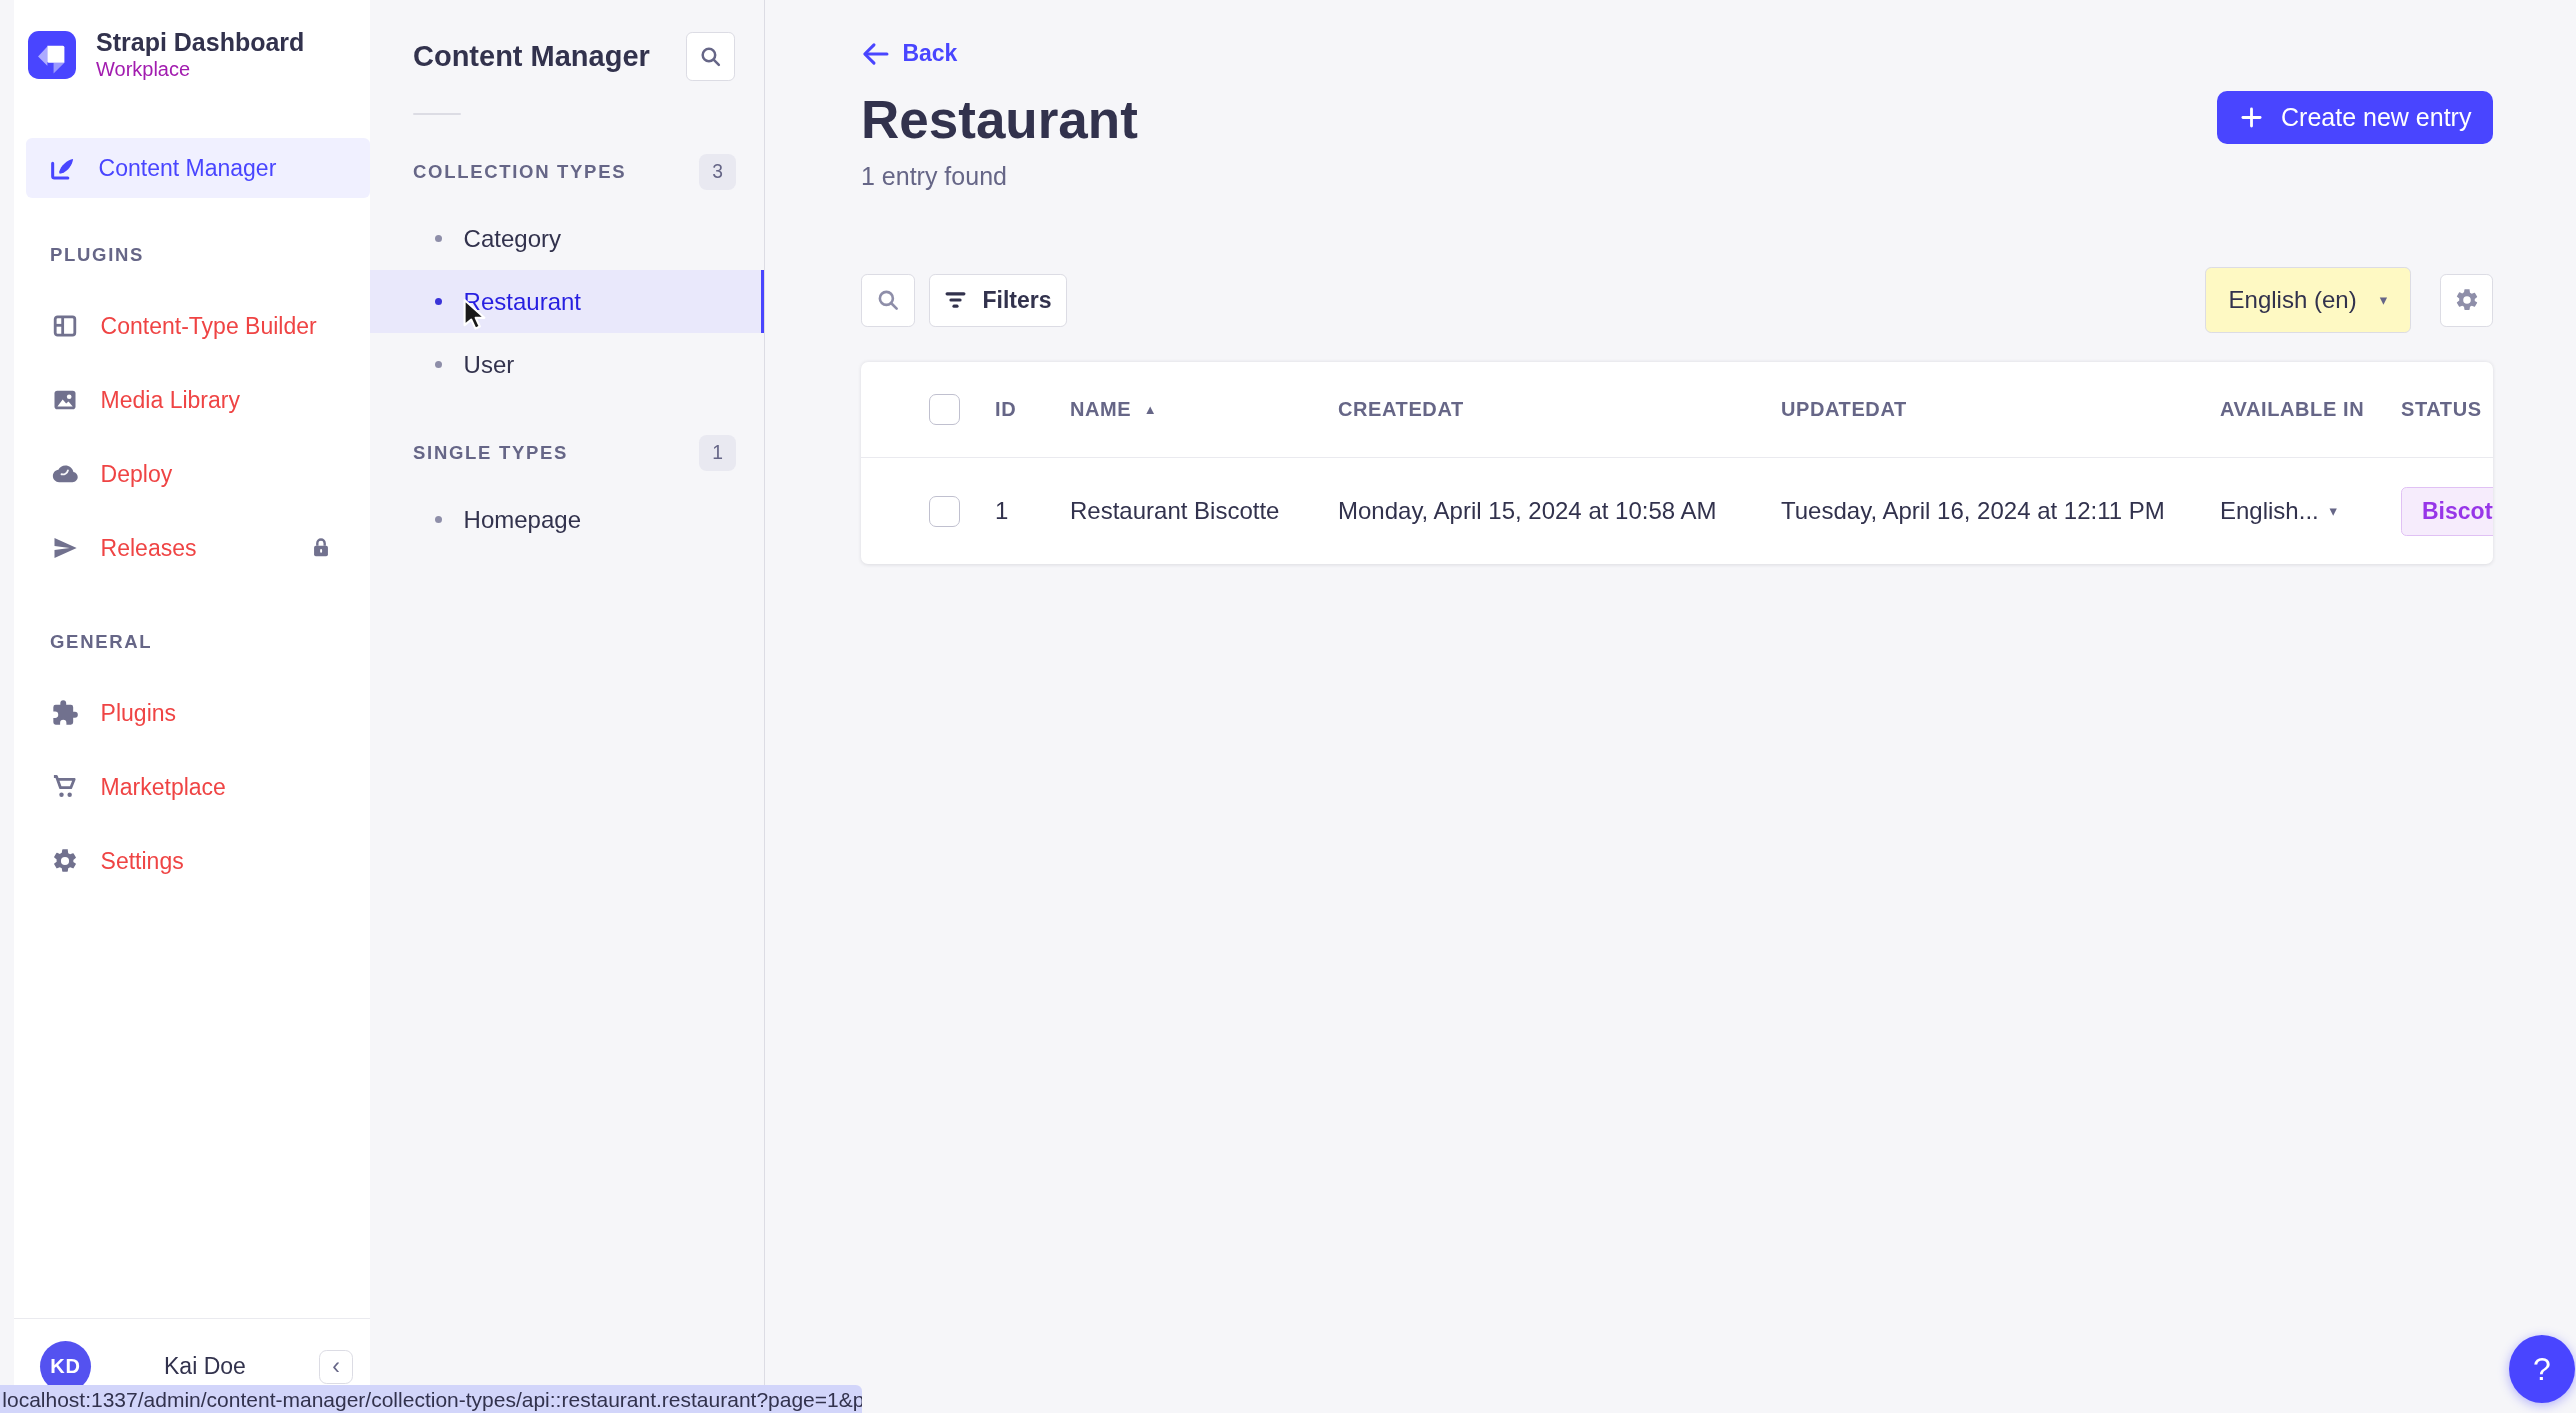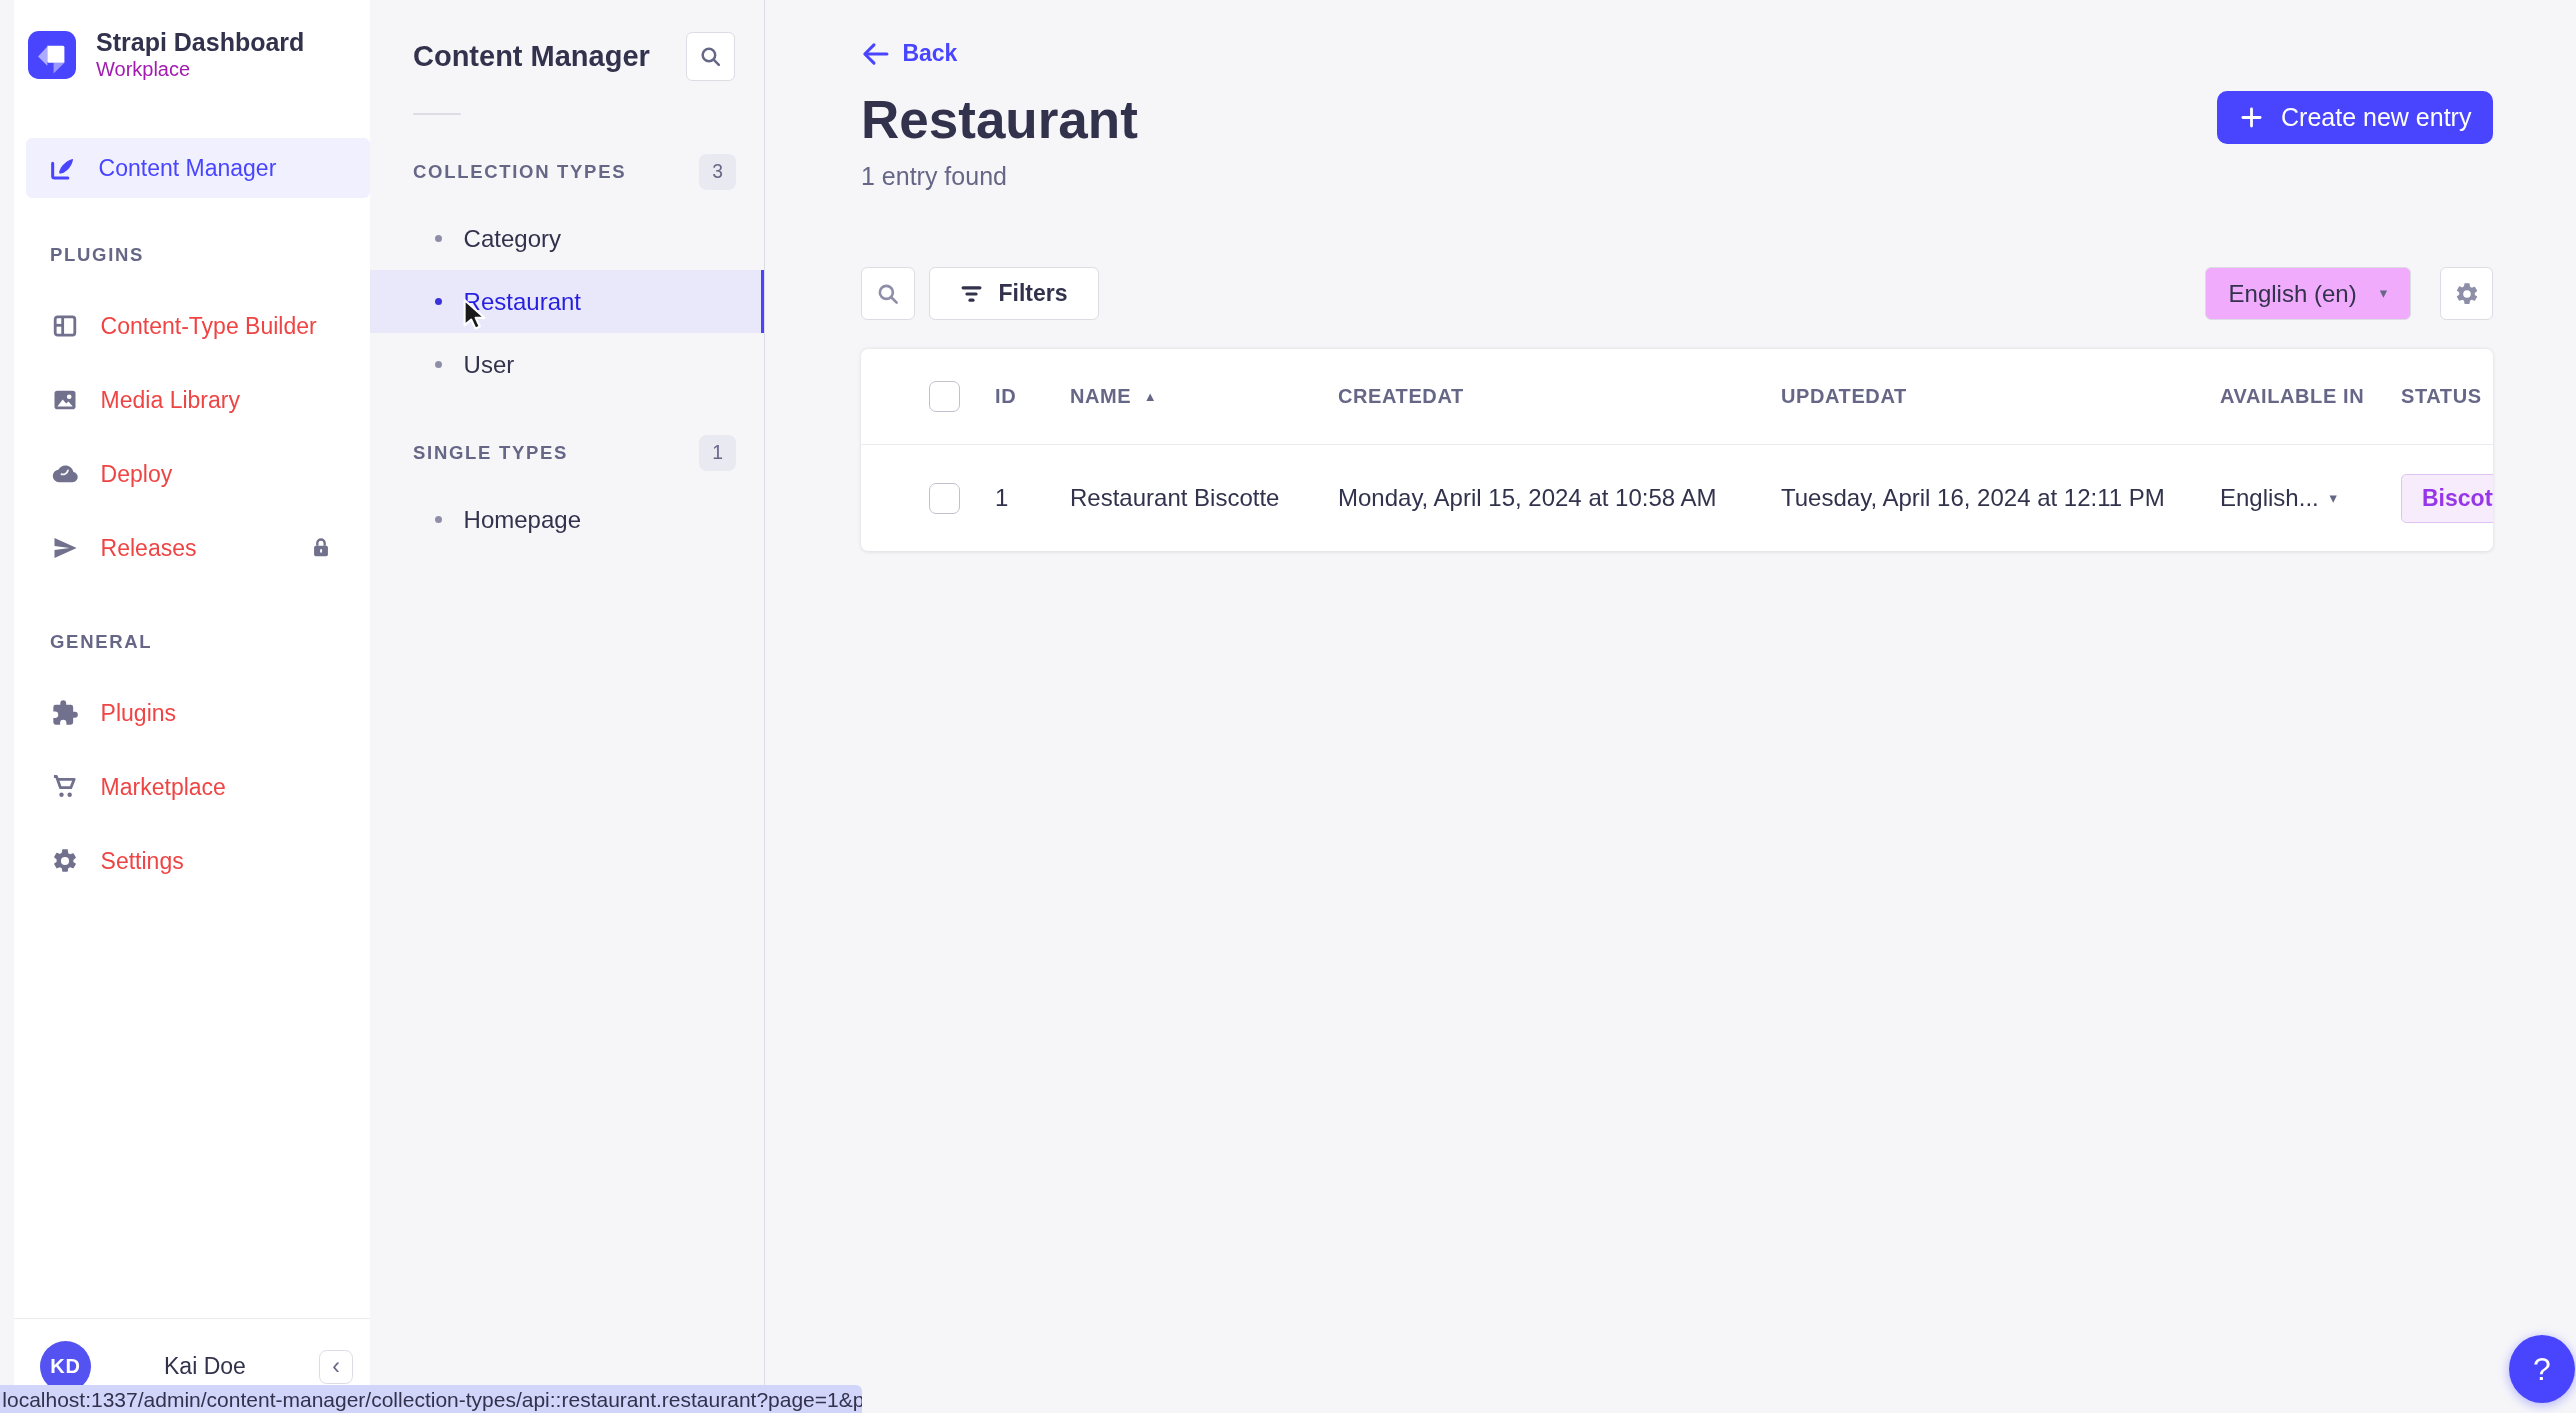--- a/index.html
+++ b/index.html
@@ -59,23 +59,23 @@
               font-size:23px; font-weight:600; cursor:pointer; }
   .header-row { margin-top:21.6px; display:flex; justify-content:space-between; align-items:flex-start; }
   .page-title { font-size:53px; font-weight:700; color:#32324d; line-height:57px; }
   .page-subtitle { margin-top:14px; font-size:25px; color:#666687; }
   .btn-primary { height:53px; padding:0 21.6px; border-radius:10px; background:#4945ff; color:#ffffff;
                  font-size:25px; font-weight:400; display:flex; align-items:center; gap:17px; border:none; cursor:pointer; }
   .toolbar { margin-top:76px; display:flex; justify-content:space-between; align-items:center; }
   .toolbar-left, .toolbar-right { display:flex; align-items:center; }
   .icon-btn { width:54px; height:53px; background:#ffffff; border:0.8px solid #dcdce4; border-radius:6.2px;
               display:flex; align-items:center; justify-content:center; cursor:pointer; }
-  .btn-filters { margin-left:14px; height:53px; padding:0 30px; background:#ffffff; border:0.8px solid #dcdce4; border-radius:6.2px;
+  .btn-filters { margin-left:14px; height:53px; padding:0 14px; background:#ffffff; border:0.8px solid #dcdce4; border-radius:6.2px;
                  display:flex; align-items:center; gap:15.5px; font-size:23px; font-weight:600; color:#32324d; cursor:pointer; }
-  .btn-locale { height:53px; padding:0 23px; background:#f0abfc; border:0.8px solid #dcdce4; border-radius:6.2px;
+  .btn-locale { height:66px; padding:0 23px; background:#fef9c3; border:0.8px solid #dcdce4; border-radius:6.2px;
                 display:flex; align-items:center; gap:23px; font-size:24px; color:#32324d; cursor:pointer; }
   .btn-gear { margin-left:29px; width:53px; height:53px; background:#ffffff; border:0.8px solid #dcdce4; border-radius:6.2px;
               display:flex; align-items:center; justify-content:center; cursor:pointer; }
   .caret { font-size:14.7px; color:#666687; line-height:1; }
 
   
   .card { margin-top:29px; width:1632px; height:202px; background:#ffffff; border-radius:7px;
           box-shadow:0 0.8px 3.9px rgba(33,33,52,0.12); overflow:hidden; }
   .tgrid { display:grid; grid-template-columns:114px 75px 268px 443px 439px 181px 232px; align-items:center;padding-left:20px; }
   .thead { height:95px; }

